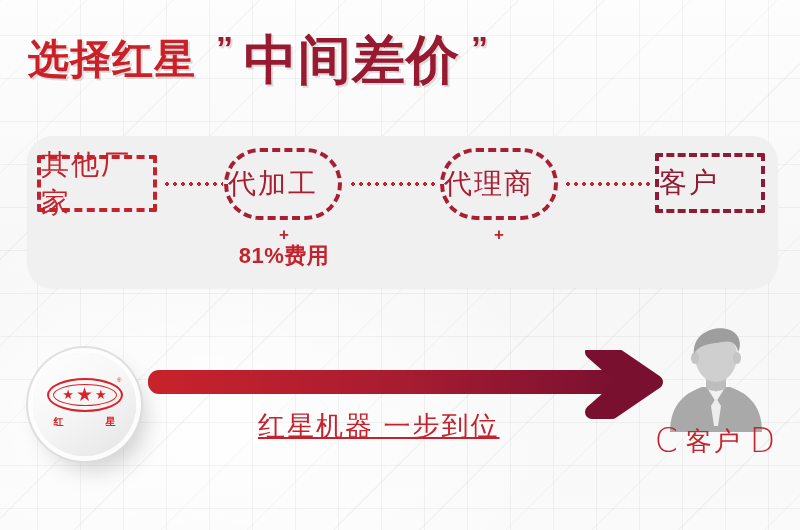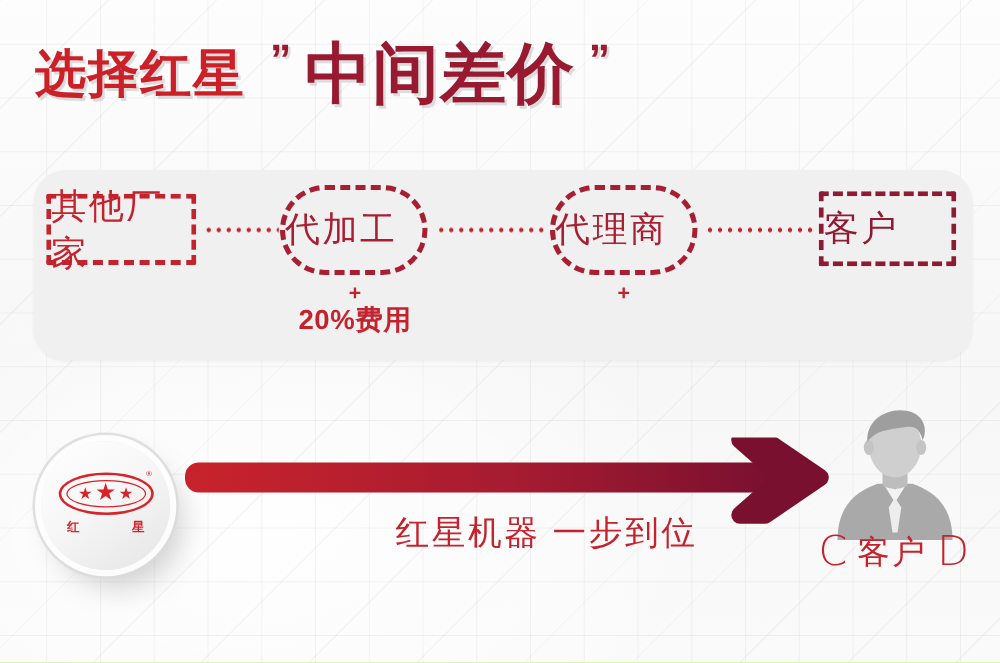--- a/index.html
+++ b/index.html
@@ -237,25 +237,26 @@
     width: 520px;
     height: 82px;
   }
   .arrow-wrap svg { display: block; }
 
   .arrow-caption {
     position: absolute;
     left: 258px;
     top: 408px;
     width: 300px;
-    text-align: right;
+    text-align: left;
     color: #c4222c;
     font-size: 27px;
     letter-spacing: 2px;
     white-space: nowrap;
+    text-decoration: underline;
   }
 
   
   .person {
     position: absolute;
     left: 664px;
     top: 322px;
     width: 104px;
     height: 110px;
   }
@@ -319,21 +320,21 @@
   </div>
 
   <div class="connector" id="conn-2"></div>
 
   <div class="node node-rect dark" id="node-3">
     <span>客户</span>
   </div>
 
   <div class="fee" id="fee-0">
     <div class="plus">+</div>
-    <div class="amount">20%费用</div>
+    <div class="amount">81%费用</div>
   </div>
 
   <div class="fee" id="fee-1">
     <div class="plus">+</div>
   </div>
 
   <div class="logo-badge">
     <div class="logo-inner">
       <div class="logo-oval">
         <span class="logo-star">★</span>

